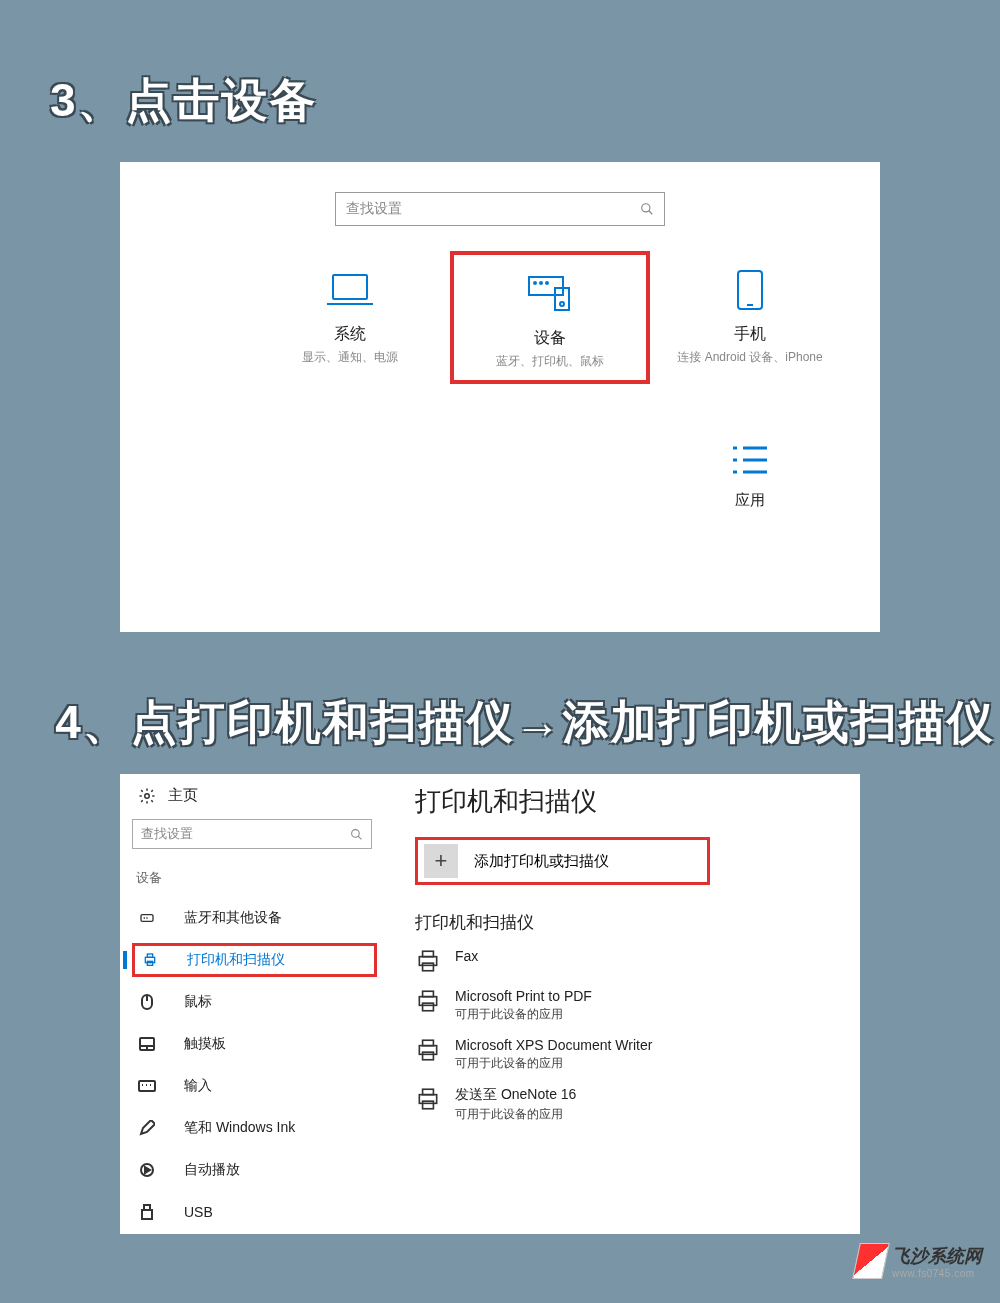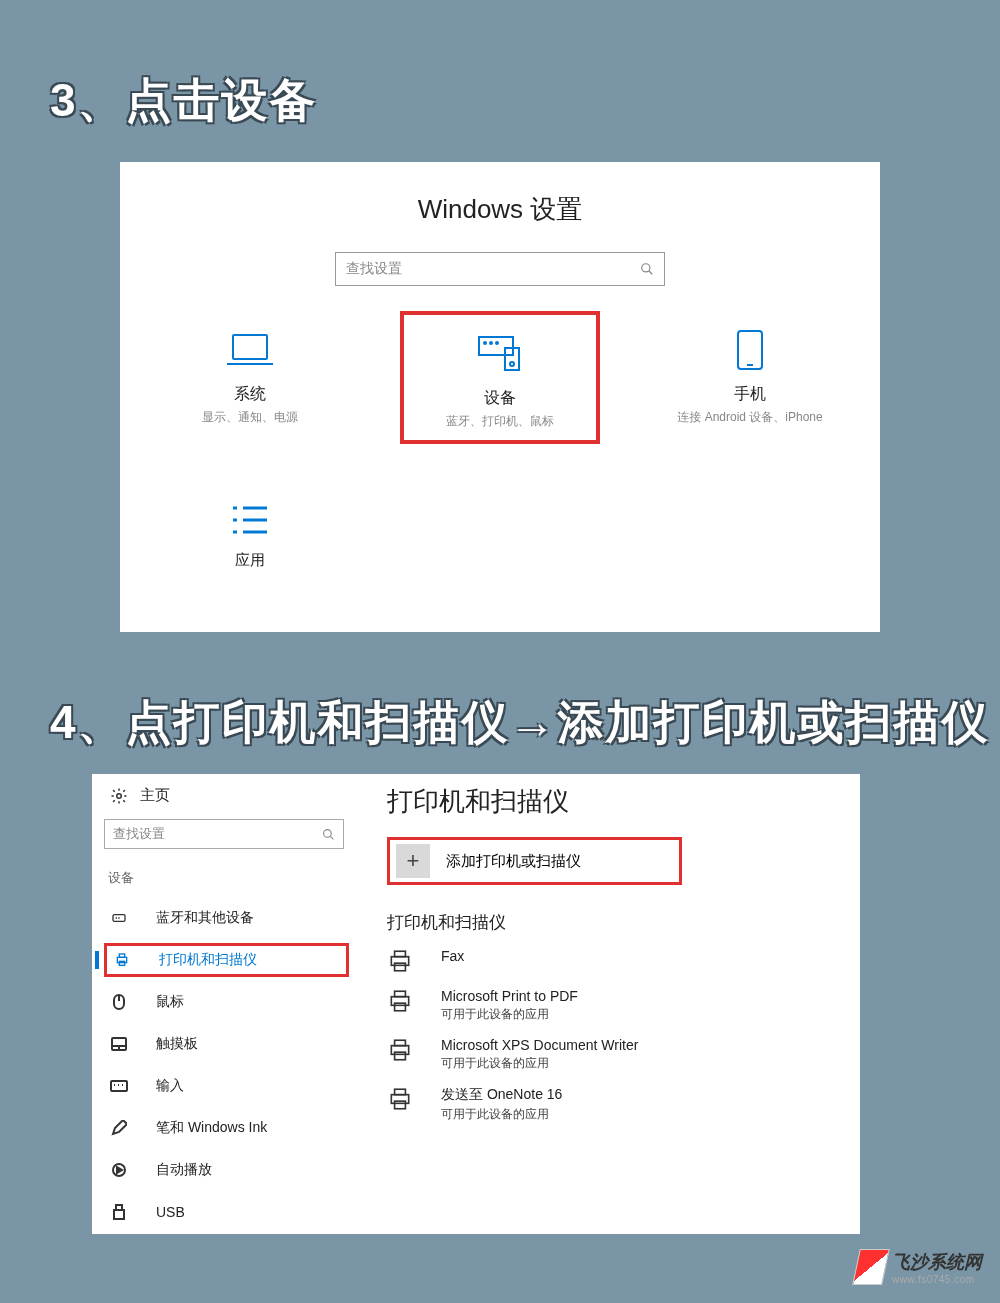--- a/index.html
+++ b/index.html
@@ -1,70 +1,69 @@
 <!DOCTYPE html>
 <html><head>
 <meta charset="utf-8">
 <style>
   * { box-sizing: border-box; margin: 0; padding: 0; }
   body { width: 1000px; height: 1303px; background: #7a95a5; font-family: "Microsoft YaHei", Arial, sans-serif; position: relative; overflow: hidden; }
   .step-heading { font-size: 46px; font-weight: 700; color: #fff; text-shadow: -2px -2px 0 #3a4a55, 2px -2px 0 #3a4a55, -2px 2px 0 #3a4a55, 2px 2px 0 #3a4a55; margin: 0 0 20px 50px; padding-top: 70px; letter-spacing: 2px; }
-  .step-heading.step4 { padding-top: 40px; }
+  .step-heading.step4 { padding-top: 40px; text-align: center; }
 
   
   .panel1 { position: relative; background: #fff; margin: 30px 120px 20px 120px; height: 470px; padding: 30px 10px; }
   .panel1-title { text-align: center; font-size: 26px; font-weight: 300; color: #222; margin-bottom: 25px; }
   .search1 { display: flex; align-items: center; justify-content: space-between; width: 330px; height: 34px; border: 1px solid #999; margin: 0 auto 25px auto; padding: 0 10px; }
   .search1 span { color: #888; font-size: 14px; }
-  .tile-row { display: flex; justify-content: space-between; padding: 0 20px; }
+  .tile-row { display: flex; justify-content: flex-end; padding: 0 20px; }
   .tile { width: 200px; text-align: center; padding: 15px 5px 10px 5px; }
   .tile.hl { border: 4px solid #e03030; }
   .tile .ico { height: 48px; display: flex; align-items: center; justify-content: center; margin-bottom: 10px; }
   .tile .t-title { font-size: 16px; color: #222; margin-bottom: 4px; }
   .tile .t-sub { font-size: 12px; color: #888; line-height: 1.4; }
   .tile-row2 { margin-top: 40px; }
   .tile-row2 .ico { height: 42px; }
   .tile-row2 .t-title { font-size: 15px; }
 
   
-  .panel2 { position: relative; background: #fff; margin: 20px 140px 0 92px; height: 460px; display: flex; }
+  .panel2 { position: relative; background: #fff; margin: 20px 140px 0 120px; height: 460px; display: flex; }
   .sidebar2 { width: 265px; border-right: none; padding: 12px 0 0 12px; }
   .home-row { display: flex; align-items: center; gap: 12px; font-size: 15px; color: #222; margin-bottom: 14px; padding-left: 6px; }
   .search2 { display: flex; align-items: center; justify-content: space-between; width: 240px; height: 30px; border: 1px solid #aaa; padding: 0 8px; margin-bottom: 20px; }
   .search2 span { color: #888; font-size: 13px; }
   .cat { font-size: 13px; color: #666; margin-bottom: 14px; padding-left: 4px; }
   .side-item { display: flex; align-items: center; gap: 28px; font-size: 14px; color: #222; height: 34px; padding-left: 6px; margin-bottom: 8px; position: relative; }
   .side-item.active { color: #0078d4; }
   .side-item.active::before { content: ''; position: absolute; left: -12px; top: 5px; bottom: 5px; width: 4px; background: #0078d4; }
   .side-item.hl2 { border: 3px solid #e03030; width: 245px; }
   .side-icon { width: 18px; display: flex; align-items: center; justify-content: center; }
   .main2 { flex: 1; padding: 10px 30px 0 30px; }
   .main-title { font-size: 26px; font-weight: 400; color: #222; margin-bottom: 18px; }
   .sub-title { font-size: 17px; color: #222; margin-bottom: 14px; }
   .add-row { display: flex; align-items: center; gap: 16px; border: 3px solid #e03030; width: 295px; padding: 4px 6px; margin-bottom: 26px; }
   .plus-box { width: 34px; height: 34px; background: #d9d9d9; display: flex; align-items: center; justify-content: center; font-size: 22px; color: #444; }
   .add-row span.lbl { font-size: 15px; }
-  .printer-item { display: flex; gap: 28px; align-items: flex-start; margin-bottom: 14px; }
+  .printer-item { display: flex; gap: 14px; align-items: flex-start; margin-bottom: 14px; }
   .printer-item .pi-txt .ln1 { font-size: 14px; color: #222; }
   .printer-item .pi-txt .ln2 { font-size: 12px; color: #404040; margin-top: 2px; }
   svg { display: block; }
 
   
-  .wm { position: absolute; bottom: 18px; right: 18px; display: flex; align-items: center; gap: 6px; }
+  .wm { position: absolute; bottom: 24px; right: 18px; display: flex; align-items: center; gap: 6px; }
   .wm-logo { width: 30px; height: 36px; background: linear-gradient(135deg, #ff3030 50%, #fff 50%); border: 1px solid #ccc; transform: skewX(-12deg); }
   .wm-txt .wm1 { font-size: 18px; color: #333; font-style: italic; font-weight: 600; }
   .wm-txt .wm2 { font-size: 10px; color: #aaa; letter-spacing: 0.5px; }
 </style>
 </head>
 <body>
 
 <div class="step-heading">3、点击设备</div>
 
 <div class="panel1">
-  <div class="panel1-title">Windows 设置</div>
   <div class="search1">
     <span>查找设置</span>
     <span>
       <svg width="14" height="14" viewBox="0 0 24 24" fill="none" stroke="#888" stroke-width="2">
           <circle cx="10" cy="10" r="7"></circle>
           <line x1="21" y1="21" x2="15" y2="15"></line>
         </svg>
     </span>
   </div>
 

